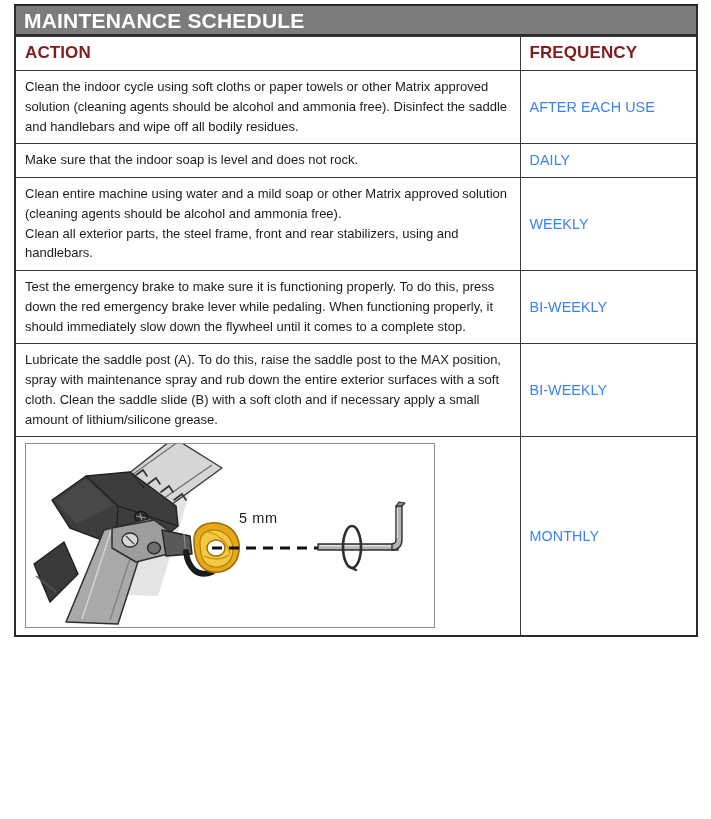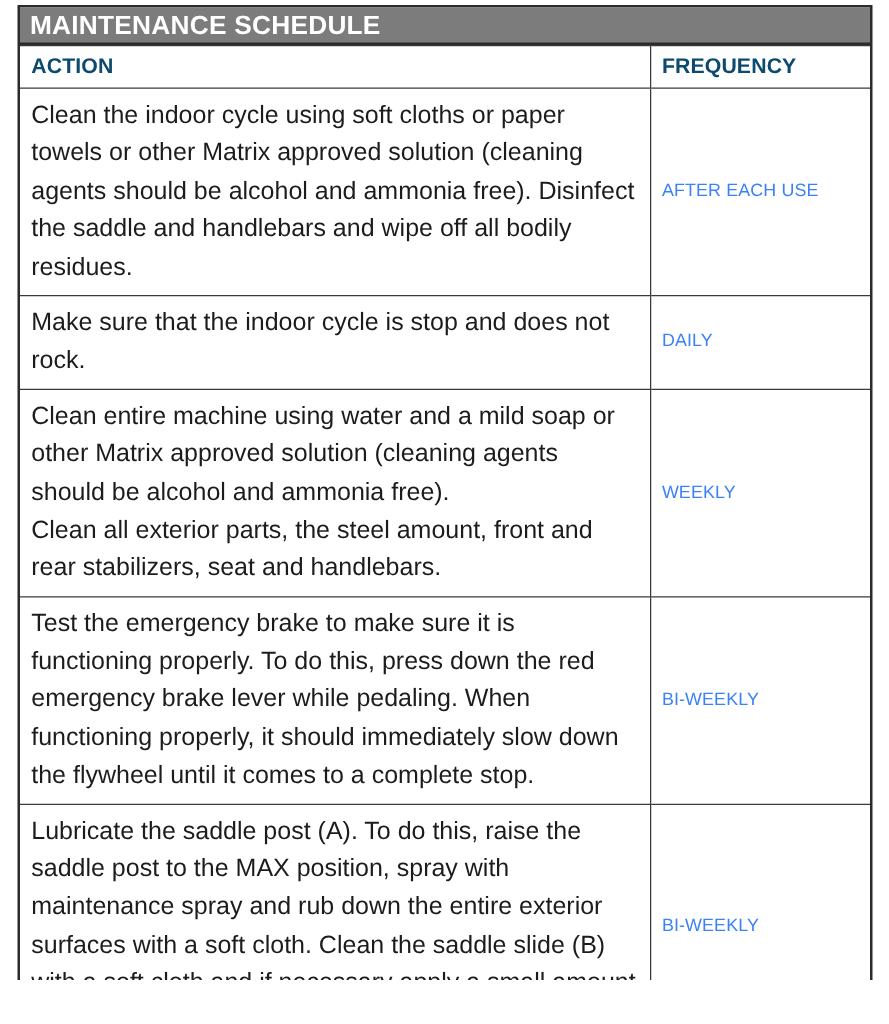--- a/index.html
+++ b/index.html
@@ -66,28 +66,28 @@
     padding: 6px 9px 7px 9px;
     box-sizing: border-box;
   }
   table.sched tr > *:first-child { border-left: none; }
   table.sched tr > *:last-child { border-right: none; }
   table.sched tr:last-child > * { border-bottom: none; }
 
   thead th {
     font-size: 17px;
     font-weight: bold;
-    color: #0c4a6e;
+    color: #7f1d1d;
     padding-top: 5px;
     padding-bottom: 6px;
     letter-spacing: 0.1px;
   }
 
   td.action {
-    font-size: 20px;
+    font-size: 13px;
     line-height: 1.52;
     color: #1c1c1c;
   }
   td.action p { margin: 0; }
 
   td.freq {
     font-size: 14.3px;
     color: #3b82f6;
     letter-spacing: 0.1px;
     white-space: nowrap;
@@ -147,29 +147,29 @@
 
         <tr>
           <td class="action">
             <p>Clean the indoor cycle using soft cloths or paper towels or other Matrix approved solution (cleaning agents should be alcohol and ammonia free). Disinfect the saddle and handlebars and wipe off all bodily residues.</p>
           </td>
           <td class="freq">AFTER EACH USE</td>
         </tr>
 
         <tr>
           <td class="action">
-            <p>Make sure that the indoor cycle is stop and does not rock.</p>
+            <p>Make sure that the indoor soap is level and does not rock.</p>
           </td>
           <td class="freq">DAILY</td>
         </tr>
 
         <tr>
           <td class="action">
             <p>Clean entire machine using water and a mild soap or other Matrix approved solution (cleaning agents should be alcohol and ammonia free).</p>
-            <p>Clean all exterior parts, the steel amount, front and rear stabilizers, seat and handlebars.</p>
+            <p>Clean all exterior parts, the steel frame, front and rear stabilizers, using and handlebars.</p>
           </td>
           <td class="freq">WEEKLY</td>
         </tr>
 
         <tr>
           <td class="action">
             <p>Test the emergency brake to make sure it is functioning properly. To do this, press down the red emergency brake lever while pedaling. When functioning properly, it should immediately slow down the flywheel until it comes to a complete stop.</p>
           </td>
           <td class="freq">BI-WEEKLY</td>
         </tr>

